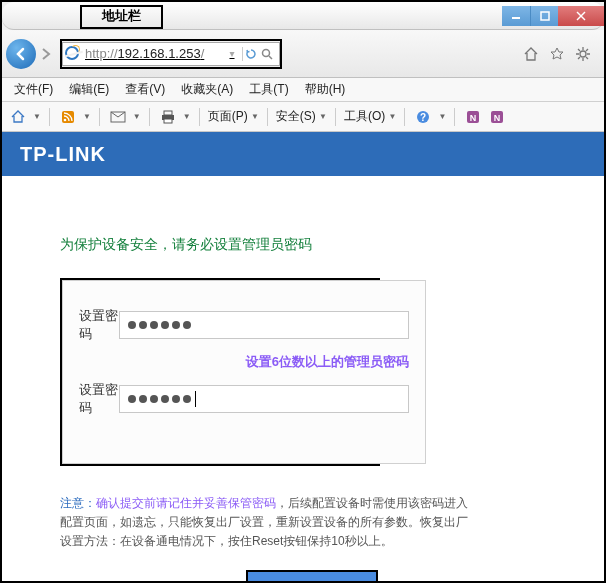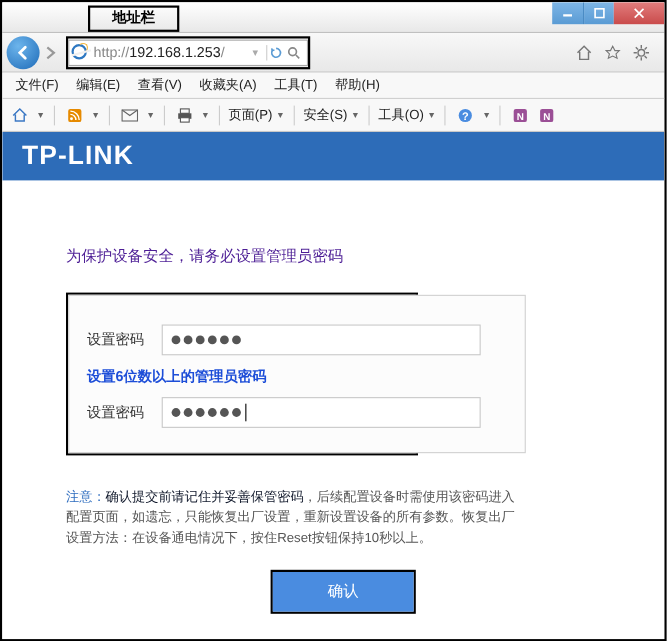--- a/index.html
+++ b/index.html
@@ -1,29 +1,29 @@
 <!DOCTYPE html>
 <html><head>
 <meta charset="utf-8">
 <style>
 * { box-sizing: border-box; margin: 0; padding: 0; }
 body { width: 606px; height: 583px; background: #f0f0f0; font-family: "Segoe UI", Tahoma, Arial, sans-serif; font-size: 12px; position: relative; border: 2px solid #000; }
 
 
-.titlebar { height: 28px; background: linear-gradient(to bottom, #fff, #e8e8e8); display: flex; border-bottom: 1px solid #c0c0c0; position: relative; }
+.titlebar { height: 28px; background: linear-gradient(to bottom, #fff, #e8e8e8); display: flex; align-items: center; border-bottom: 1px solid #c0c0c0; position: relative; border-radius: 12px; }
 .titlebar-left { flex: 1; }
 .titlebar-addr { position: absolute; left: 78px; top: 3px; border: 2px solid #000; padding: 0 20px 2px; font-weight: bold; font-size: 13px; }
 .win-controls { display: flex; height: 20px; }
 .win-btn { width: 28px; height: 20px; display: flex; align-items: center; justify-content: center; font-size: 11px; color: #fff; }
 .win-min { background: linear-gradient(to bottom,#7eb6e6,#5a9bd4); }
 .win-max { background: linear-gradient(to bottom,#7eb6e6,#5a9bd4); border-left:1px solid #4a8bc4;}
 .win-close { background: linear-gradient(to bottom,#e27d7d,#c94b4b); width: 46px; }
 
 
-.navrow { height: 36px; background: linear-gradient(to bottom,#f8f8f8,#e8e8e8); display: flex; align-items: center; padding: 0 4px; border-bottom:1px solid #c0c0c0; }
+.navrow { height: 48px; background: linear-gradient(to bottom,#f8f8f8,#e8e8e8); display: flex; align-items: center; padding: 0 4px; border-bottom:1px solid #c0c0c0;text-decoration:underline; }
 .nav-back { width: 30px; height: 30px; border-radius: 50%; background: radial-gradient(circle at 35% 30%, #6db5ec, #1e6bb8); display:flex;align-items:center;justify-content:center;color:#fff;font-size:18px;font-weight:bold; }
 .nav-fwd { width:16px;height:24px;display:flex;align-items:center;justify-content:center;color:#888;font-size:14px;margin-left:2px; }
 .urlbox-wrap { border:2px solid #000; margin-left:6px; display:flex; align-items:center; height:30px; }
 .urlbox { height: 24px; border:1px solid #a8a8a8; background:#fff; display:flex; align-items:center; width:218px; padding:0 2px; }
 .ie-icon { width:16px; height:16px; margin-right:4px; }
 .urltext { flex:1; font-size:13px; color:#222; }
 .url-ctrl { width:16px; text-align:center; color:#888; font-size:10px; }
 .url-sep { width:1px; height:14px; background:#ccc; margin:0 2px; }
 .tabarea { display:flex; align-items:flex-end; margin-left:6px; }
 .tab { height:26px; border:1px solid #b0b0b0; border-bottom:none; background:#fff; display:flex; align-items:center; padding:0 6px; width:160px; font-size:12px; color:#333; }
@@ -39,37 +39,37 @@
 
 .toolbar { height:30px; background:#f8f8f8; display:flex; align-items:center; padding:0 6px; border-bottom:1px solid #c8c8c8; gap:4px; }
 .tb-icon { width:20px; height:20px; display:flex; align-items:center; justify-content:center; font-size:14px; color:#444; }
 .tb-drop { font-size:8px; color:#666; margin-left:1px; }
 .tb-sep { width:1px; height:18px; background:#ccc; margin:0 4px; }
 .tb-text { font-size:12px; color:#222; display:flex; align-items:center; }
 
 
 .page { background:#fff; height: calc(583px - 28px - 36px - 24px - 30px - 4px); overflow:hidden; position:relative; }
 .tpheader { background:#2d6cb8; height:44px; display:flex; align-items:center; padding-left:18px; }
-.tplogo { color:#fff; font-weight:bold; font-size:24px; letter-spacing:1px; font-family:Arial,sans-serif; }
+.tplogo { color:#fff; font-weight:bold; font-size:20px; letter-spacing:1px; font-family:Arial,sans-serif; }
 
 .content { padding: 60px 40px 20px 58px; }
-.instruct { font-size:14px; color:#4c1d95; margin-bottom:24px;font-family:Liberation Serif, serif; }
+.instruct { font-size:14px; color:#15803d; margin-bottom:24px;font-family:Liberation Serif, serif; }
 
 .formbox-wrap { position:relative; border:2px solid #000; width:320px; margin-left:0;}
-.formbox { border:1px solid #d0d0d0; background:#fcfcfc; width:416px; padding:16px 16px 12px 16px; margin-right:-100px;}
+.formbox { border:1px solid #d0d0d0; background:#fcfcfc; width:364px; padding:16px 16px 36px 16px; margin-right:-100px;}
 .formrow { display:flex; align-items:center; margin:10px 0; }
 .formlabel { width:68px; font-size:13px; color:#333; }
 .pwinput { flex:0 0 290px; height:28px; border:1px solid #c8c8c8; background:#fff; padding:0 8px; display:flex; align-items:center; font-size:14px; color:#666; letter-spacing:2px; }
 .dot { width:8px; height:8px; border-radius:50%; background:#555; margin-right:3px; display:inline-block; }
 .cursor { display:inline-block; width:1px; height:16px; background:#000; margin-left:1px; }
-.hinttext { text-align:left; font-weight:bold; font-size:13px; color:#1d4ed8; margin:8px 0; }
+.hinttext { text-align:right; font-weight:bold; font-size:13px; color:#8b5cf6; margin:8px 0; }
 
 .note { font-size:12px; color:#555; line-height:1.6; margin-top:28px; width:410px; }
 .note-lead { color:#2e6dbf;margin-top:15px; }
-.note-link { color:#0f172a; }
+.note-link { color:#8b5cf6; }
 
 .confirm-wrap { text-align:center; margin-top:18px; }
 .confirm-box { display:inline-block; border:2px solid #000; }
 .confirm-btn { width:128px; height:36px; background:#4a8ce0; color:#fff; font-size:14px; display:flex; align-items:center; justify-content:center; }
 
 .watermark { position:absolute; bottom:6px; right:0; font-size:22px; color:#d88058; opacity:.55; font-family:Arial,sans-serif; letter-spacing:1px; pointer-events:none; }
 .ie-e { display:inline-block; width:14px;height:14px;border:2px solid #2e78c2;border-radius:50%;position:relative;}
 .ie-e:after{content:"";position:absolute;left:-2px;top:5px;width:18px;height:2px;background:#f0f0f0;transform:rotate(-15deg);}
 .ie-e:before{content:"";position:absolute;right:-3px;top:-3px;width:7px;height:7px;border:1.5px solid #f5b942;border-radius:50%;border-left-color:transparent;border-bottom-color:transparent;}
 svg { display:block; }

